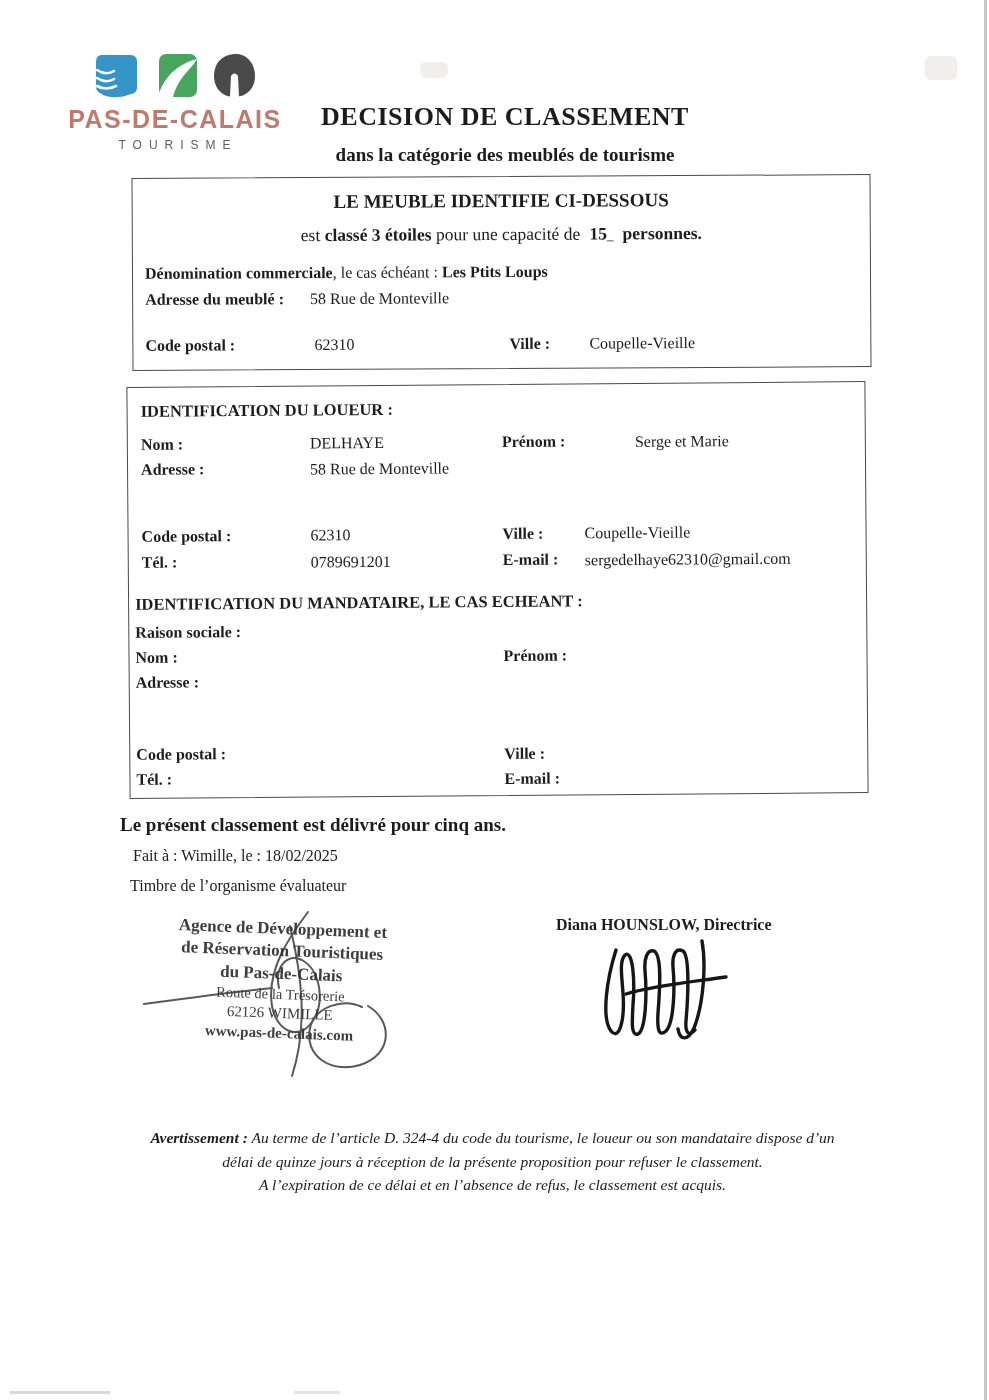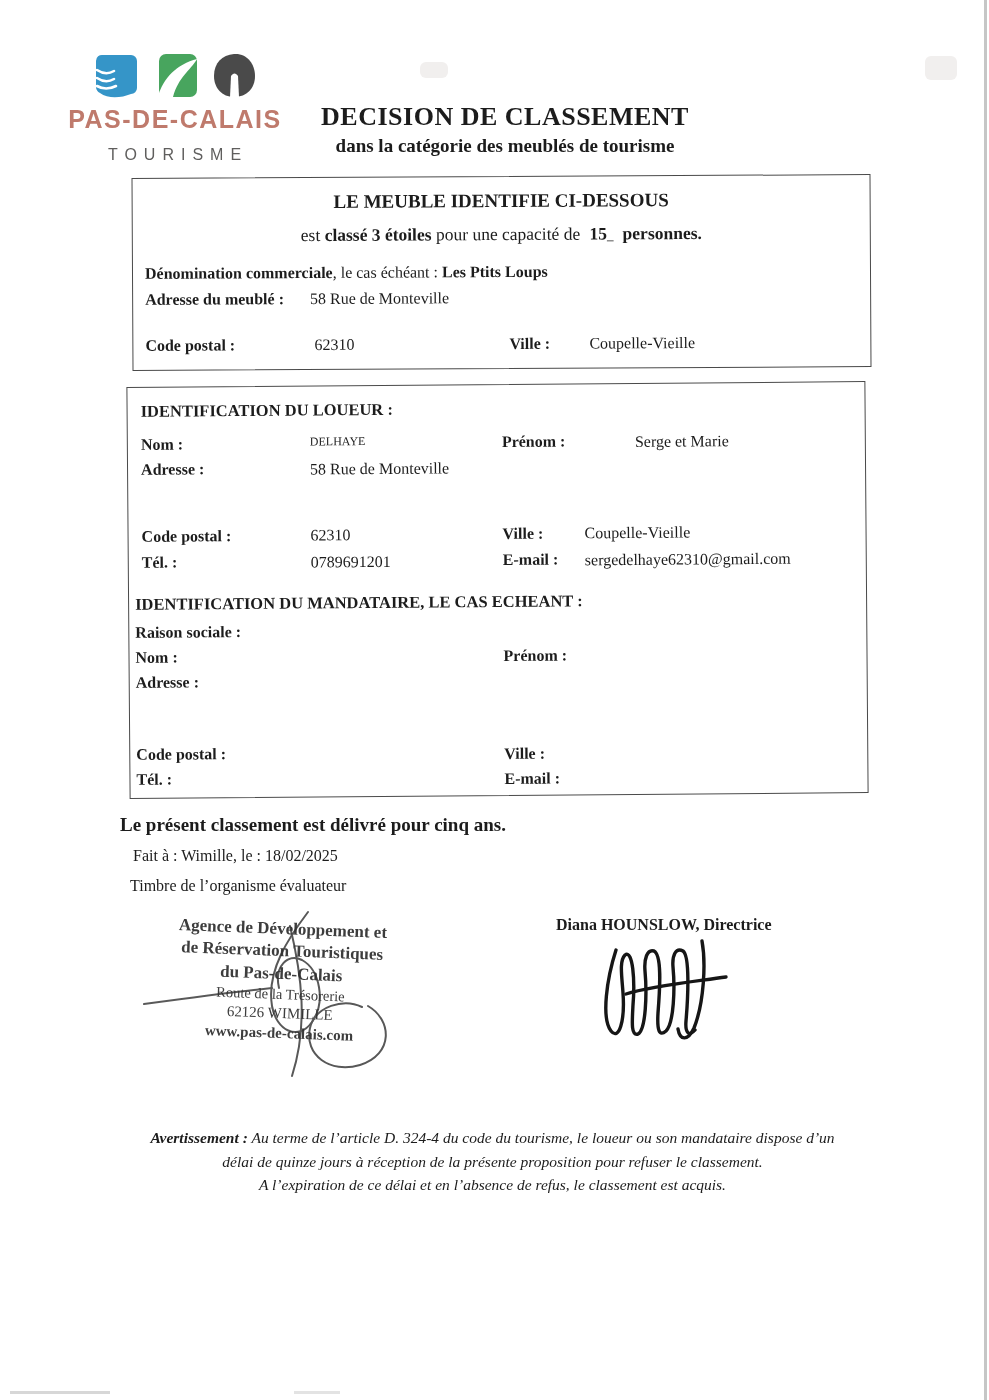--- a/index.html
+++ b/index.html
@@ -9,21 +9,21 @@
   }
   .abs{position:absolute;}
   .b{font-weight:bold;}
   .box{position:absolute;border:1.6px solid #4a4a4a;background:transparent;}
   .brand-name{
     font-family:"Liberation Sans","DejaVu Sans",sans-serif;font-weight:bold;
     font-size:25px;letter-spacing:1.5px;color:#bf7a6c;text-align:center;margin-top:6px;
   }
   .brand-tagline{
     font-family:"Liberation Sans","DejaVu Sans",sans-serif;
-    font-size:16px;letter-spacing:7px;color:#5f5e5d;text-align:center;margin-top:12px;padding-left:6px;
+    font-size:12px;letter-spacing:7px;color:#5f5e5d;text-align:center;margin-top:4px;padding-left:6px;
   }
   .stamp-line{line-height:1.32;}
   .artifact{position:absolute;background:#d7d7d7;}
   .smudge{position:absolute;background:#f1efee;border-radius:6px;}
 </style>
 </head>
 <body>
 
 <div class="page">
 
@@ -43,21 +43,21 @@
         <path d="M23,2 C36,1 44,12 44,24 C44,36 36,45 23,45 C11,45 3,36 3,24 C3,11 11,3 23,2 z" fill="#4a4a4a"></path>
         <path d="M19,45 L20,24 C22,20.5 25,20.5 27,24 L28,45 Z" fill="#ffffff"></path>
       </svg>
     </div>
     <div class="brand-name">PAS-DE-CALAIS</div>
     <div class="brand-tagline">TOURISME</div>
   </div>
 
   <div class="abs" style="left:255px;top:102px;width:500px;text-align:center;">
     <div class="b" style="font-size:26px;letter-spacing:.5px;">DECISION DE CLASSEMENT</div>
-    <div class="b" style="font-size:19px;margin-top:3px;">dans la catégorie des meublés de tourisme</div>
+    <div class="b" style="font-size:19px;margin-top:12px;">dans la catégorie des meublés de tourisme</div>
   </div>
 
   <div class="box" style="left:132px;top:176px;width:737px;height:191px;transform:rotate(-0.3deg);">
     <div class="abs b" style="left:0;right:0;top:13px;text-align:center;font-size:19px;">LE MEUBLE IDENTIFIE CI-DESSOUS</div>
     <div class="abs" style="left:0;right:0;top:47px;text-align:center;font-size:17.5px;">
       <span>est </span><span class="b">classé 3 étoiles</span><span> pour une capacité de </span><span class="b" style="margin-left:5px;">15</span><span style="font-size:13px;">_</span><span class="b" style="margin-left:9px;text-align:right;">personnes.</span>
     </div>
     <div class="abs" style="left:12px;top:86px;font-size:16px;">
       <span class="b">Dénomination commerciale</span><span>, le cas échéant : </span><span class="b">Les Ptits Loups</span>
     </div>
@@ -67,21 +67,21 @@
     <span class="abs b" style="left:12px;top:158px;font-size:16px;">Code postal :</span>
     <span class="abs" style="left:181px;top:158px;font-size:16px;">62310</span>
     <span class="abs b" style="left:376px;top:158px;font-size:16px;">Ville :</span>
     <span class="abs" style="left:456px;top:158px;font-size:16px;">Coupelle-Vieille</span>
   </div>
 
   <div class="box" style="left:128px;top:384px;width:737px;height:410px;transform:rotate(-0.45deg);">
     <div class="abs b" style="left:13px;top:14px;font-size:16.5px;">IDENTIFICATION DU LOUEUR :</div>
 
     <span class="abs b" style="left:13px;top:48px;font-size:16px;">Nom :</span>
-    <span class="abs" style="left:182px;top:48px;font-size:12px;">DELHAYE</span>
+    <span class="abs" style="left:182px;top:48px;font-size:16px;">DELHAYE</span>
     <span class="abs b" style="left:374px;top:48px;font-size:16px;">Prénom :</span>
     <span class="abs" style="left:462px;top:49px;font-size:16px;margin-left:45px;">Serge et Marie</span>
 
     <span class="abs b" style="left:13px;top:73px;font-size:16px;">Adresse :</span>
     <span class="abs" style="left:182px;top:74px;font-size:16px;">58 Rue de Monteville</span>
 
     <span class="abs b" style="left:13px;top:140px;font-size:16px;">Code postal :</span>
     <span class="abs" style="left:182px;top:140px;font-size:16px;">62310</span>
     <span class="abs b" style="left:374px;top:140px;font-size:16px;">Ville :</span>
     <span class="abs" style="left:456px;top:140px;font-size:16px;">Coupelle-Vieille</span>

